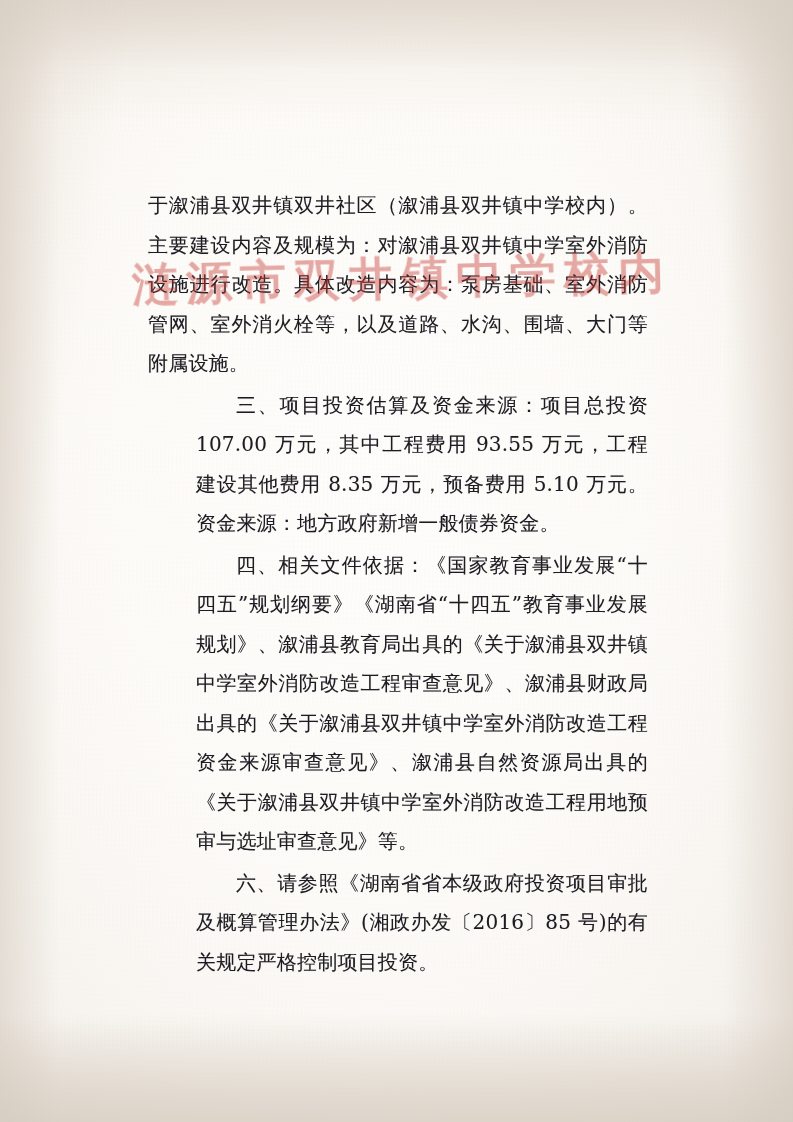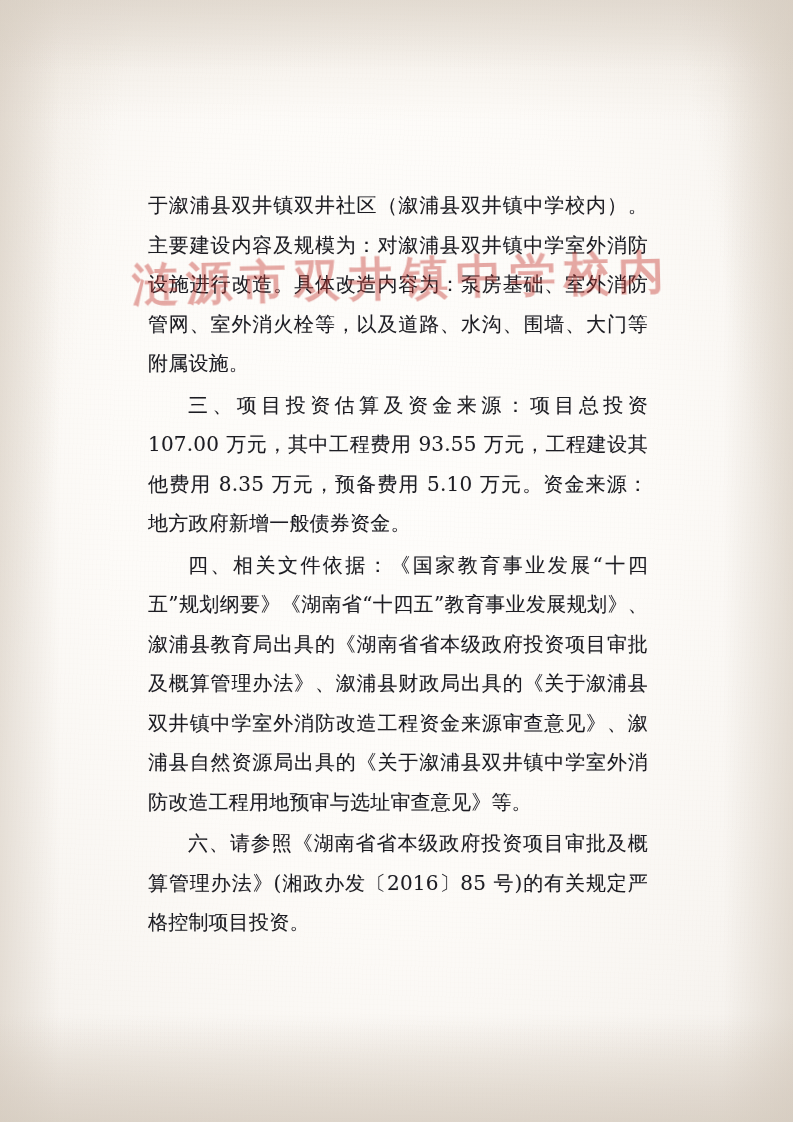--- a/index.html
+++ b/index.html
@@ -80,20 +80,21 @@
     font-size: 20px;
     line-height: 39.5px;
     color: #1c1c22;
     text-align: justify;
     text-justify: inter-ideograph;
     letter-spacing: 0.2px;
     font-family: "DejaVu Serif", "Liberation Serif", serif;
   }
   p.indent {
     text-indent: 2em;
+    margin-left: 48px;
   }
   
   .doc-body p {
     text-shadow: 0 0 0.7px rgba(40,40,48,0.30);
   }
 
   
   .edge-shade-left {
     position: absolute;
     left: 0; top: 0;
@@ -135,17 +136,17 @@
   <div class="edge-shade-left"></div>
   <div class="edge-shade-right"></div>
   <div class="edge-shade-top"></div>
   <div class="edge-shade-bottom"></div>
 
   <div class="watermark">涟源市双井镇中学校内</div>
 
   <div class="doc-body">
     <p class="para">于溆浦县双井镇双井社区（溆浦县双井镇中学校内）。主要建设内容及规模为：对溆浦县双井镇中学室外消防设施进行改造。具体改造内容为：泵房基础、室外消防管网、室外消火栓等，以及道路、水沟、围墙、大门等附属设施。</p>
     <p class="para indent">三、项目投资估算及资金来源：项目总投资 107.00 万元，其中工程费用 93.55 万元，工程建设其他费用 8.35 万元，预备费用 5.10 万元。资金来源：地方政府新增一般债券资金。</p>
-    <p class="para indent">四、相关文件依据：《国家教育事业发展“十四五”规划纲要》《湖南省“十四五”教育事业发展规划》、溆浦县教育局出具的《湖南省省本级政府投资项目审批及概算管理办法》、溆浦县财政局出具的《关于溆浦县双井镇中学室外消防改造工程资金来源审查意见》、溆浦县自然资源局出具的《关于溆浦县双井镇中学室外消防改造工程用地预审与选址审查意见》等。</p>
+    <p class="para indent">四、相关文件依据：《国家教育事业发展“十四五”规划纲要》《湖南省“十四五”教育事业发展规划》、溆浦县教育局出具的《关于溆浦县双井镇中学室外消防改造工程审查意见》、溆浦县财政局出具的《关于溆浦县双井镇中学室外消防改造工程资金来源审查意见》、溆浦县自然资源局出具的《关于溆浦县双井镇中学室外消防改造工程用地预审与选址审查意见》等。</p>
     <p class="para indent">六、请参照《湖南省省本级政府投资项目审批及概算管理办法》(湘政办发〔2016〕85 号)的有关规定严格控制项目投资。</p>
   </div>
 
 </div>
 
 </body></html>

